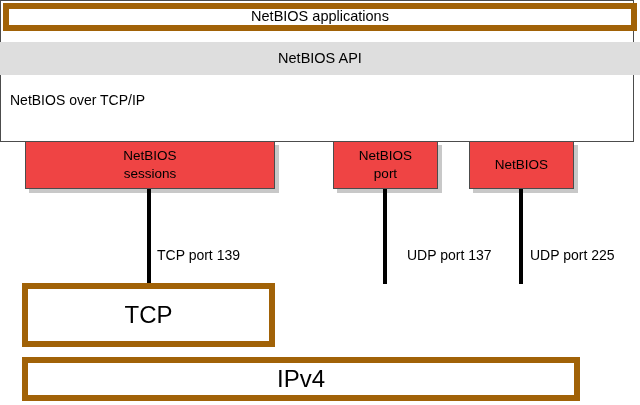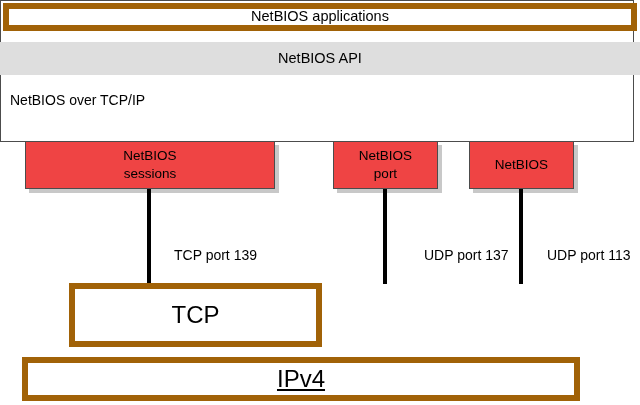--- a/index.html
+++ b/index.html
@@ -117,57 +117,54 @@
   #conn-udp138 {
     left: 519px;
     top: 189px;
     height: 95px;
   }
   
   .port-label {
     position: absolute;
     font-size: 14px;
     white-space: nowrap;
-    margin-left: 17px;
   }
   #label-tcp139 {
     left: 157px;
     top: 247px;
   }
   #label-udp137 {
     left: 407px;
     top: 247px;
   }
   #label-udp138 {
     left: 530px;
     top: 247px;
   }
   
   #tcp-box {
     left: 22px;
     top: 283px;
     width: 253px;
     height: 64px;
     font-size: 24px;
-    margin-left: 47px;
   }
   #udp-box {
     left: 325px;
     top: 283px;
     width: 255px;
     height: 64px;
     font-size: 24px;
   }
   #ipv4-box {
     left: 22px;
     top: 357px;
     width: 558px;
     height: 44px;
     font-size: 24px;
-    text-decoration: underline;
   }
   .subbox-line {
     display: block;
   }
 </style>
 </head>
 <body>
 
 <div id="diagram">
 
@@ -196,21 +193,21 @@
   <div class="subbox" id="datagrams-box">
     <span class="subbox-line">NetBIOS</span>
   </div>
 
   <div class="connector" id="conn-tcp139"></div>
   <div class="connector" id="conn-udp137"></div>
   <div class="connector" id="conn-udp138"></div>
 
   <div class="port-label" id="label-tcp139">TCP port 139</div>
   <div class="port-label" id="label-udp137">UDP port 137</div>
-  <div class="port-label" id="label-udp138">UDP port 113</div>
+  <div class="port-label" id="label-udp138">UDP port 225</div>
 
   <div class="box" id="tcp-box">
     <span>TCP</span>
   </div>
 
 
   <div class="box" id="ipv4-box">
     <span>IPv4</span>
   </div>
 

